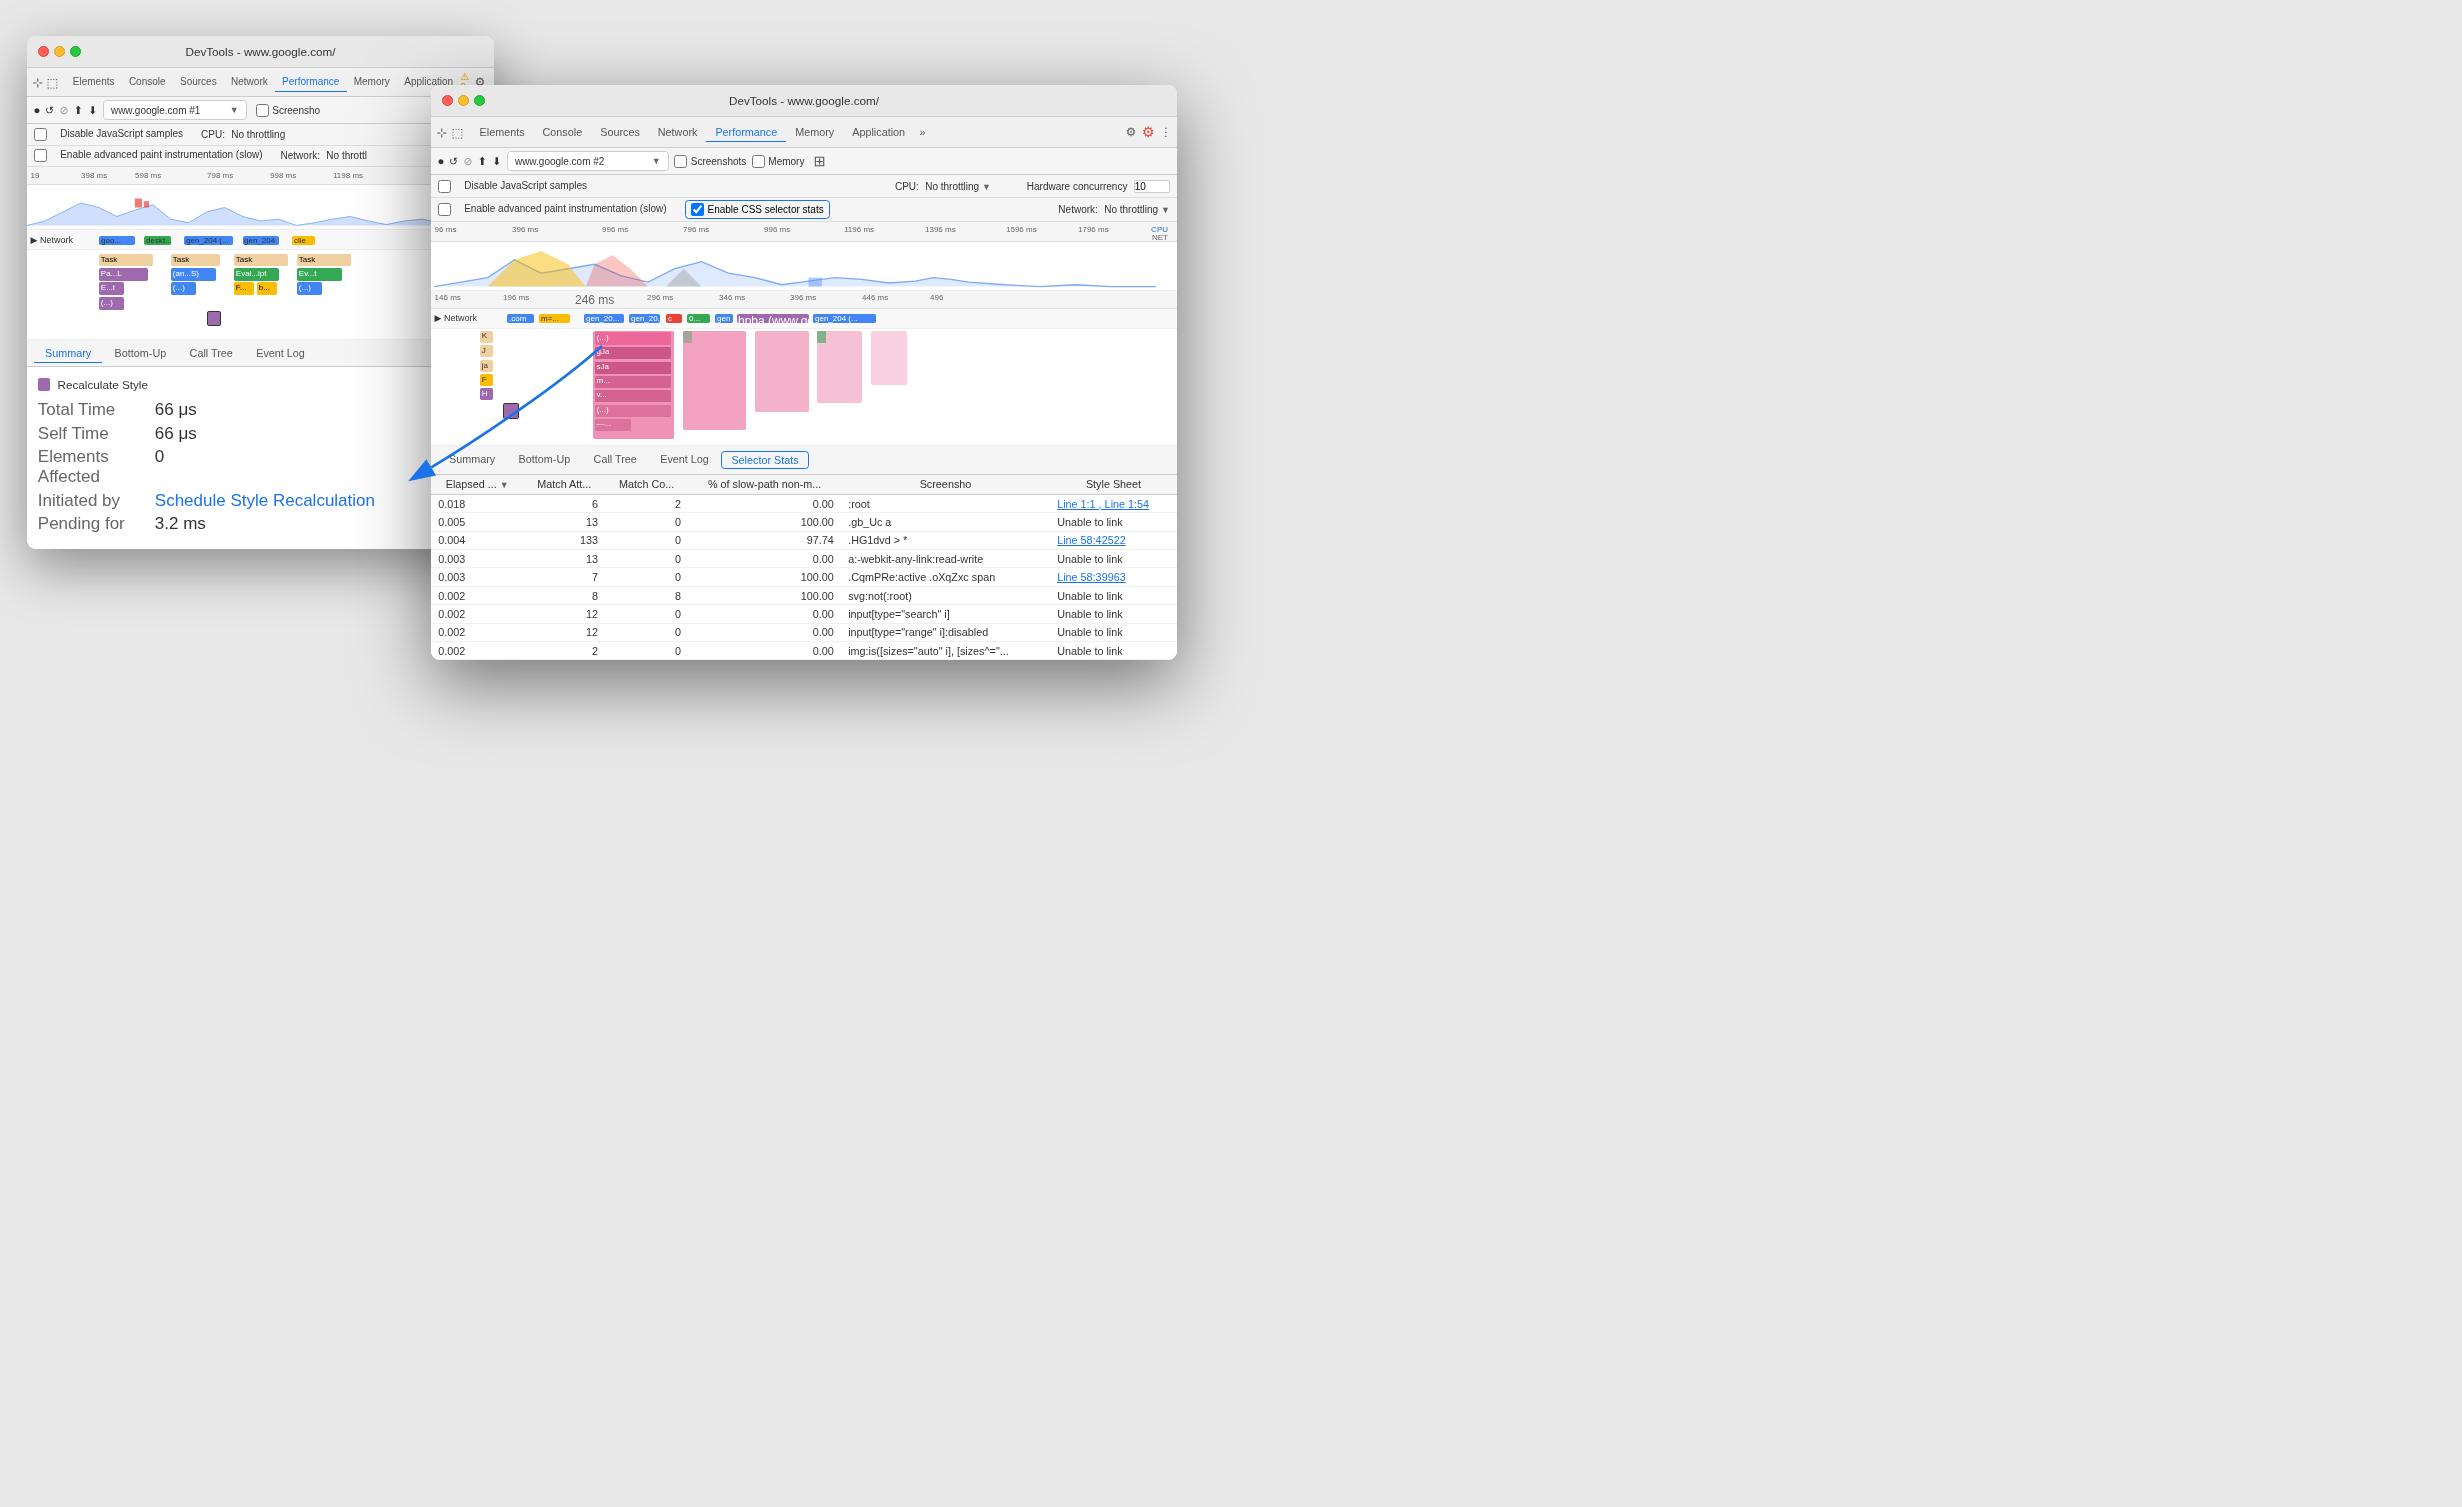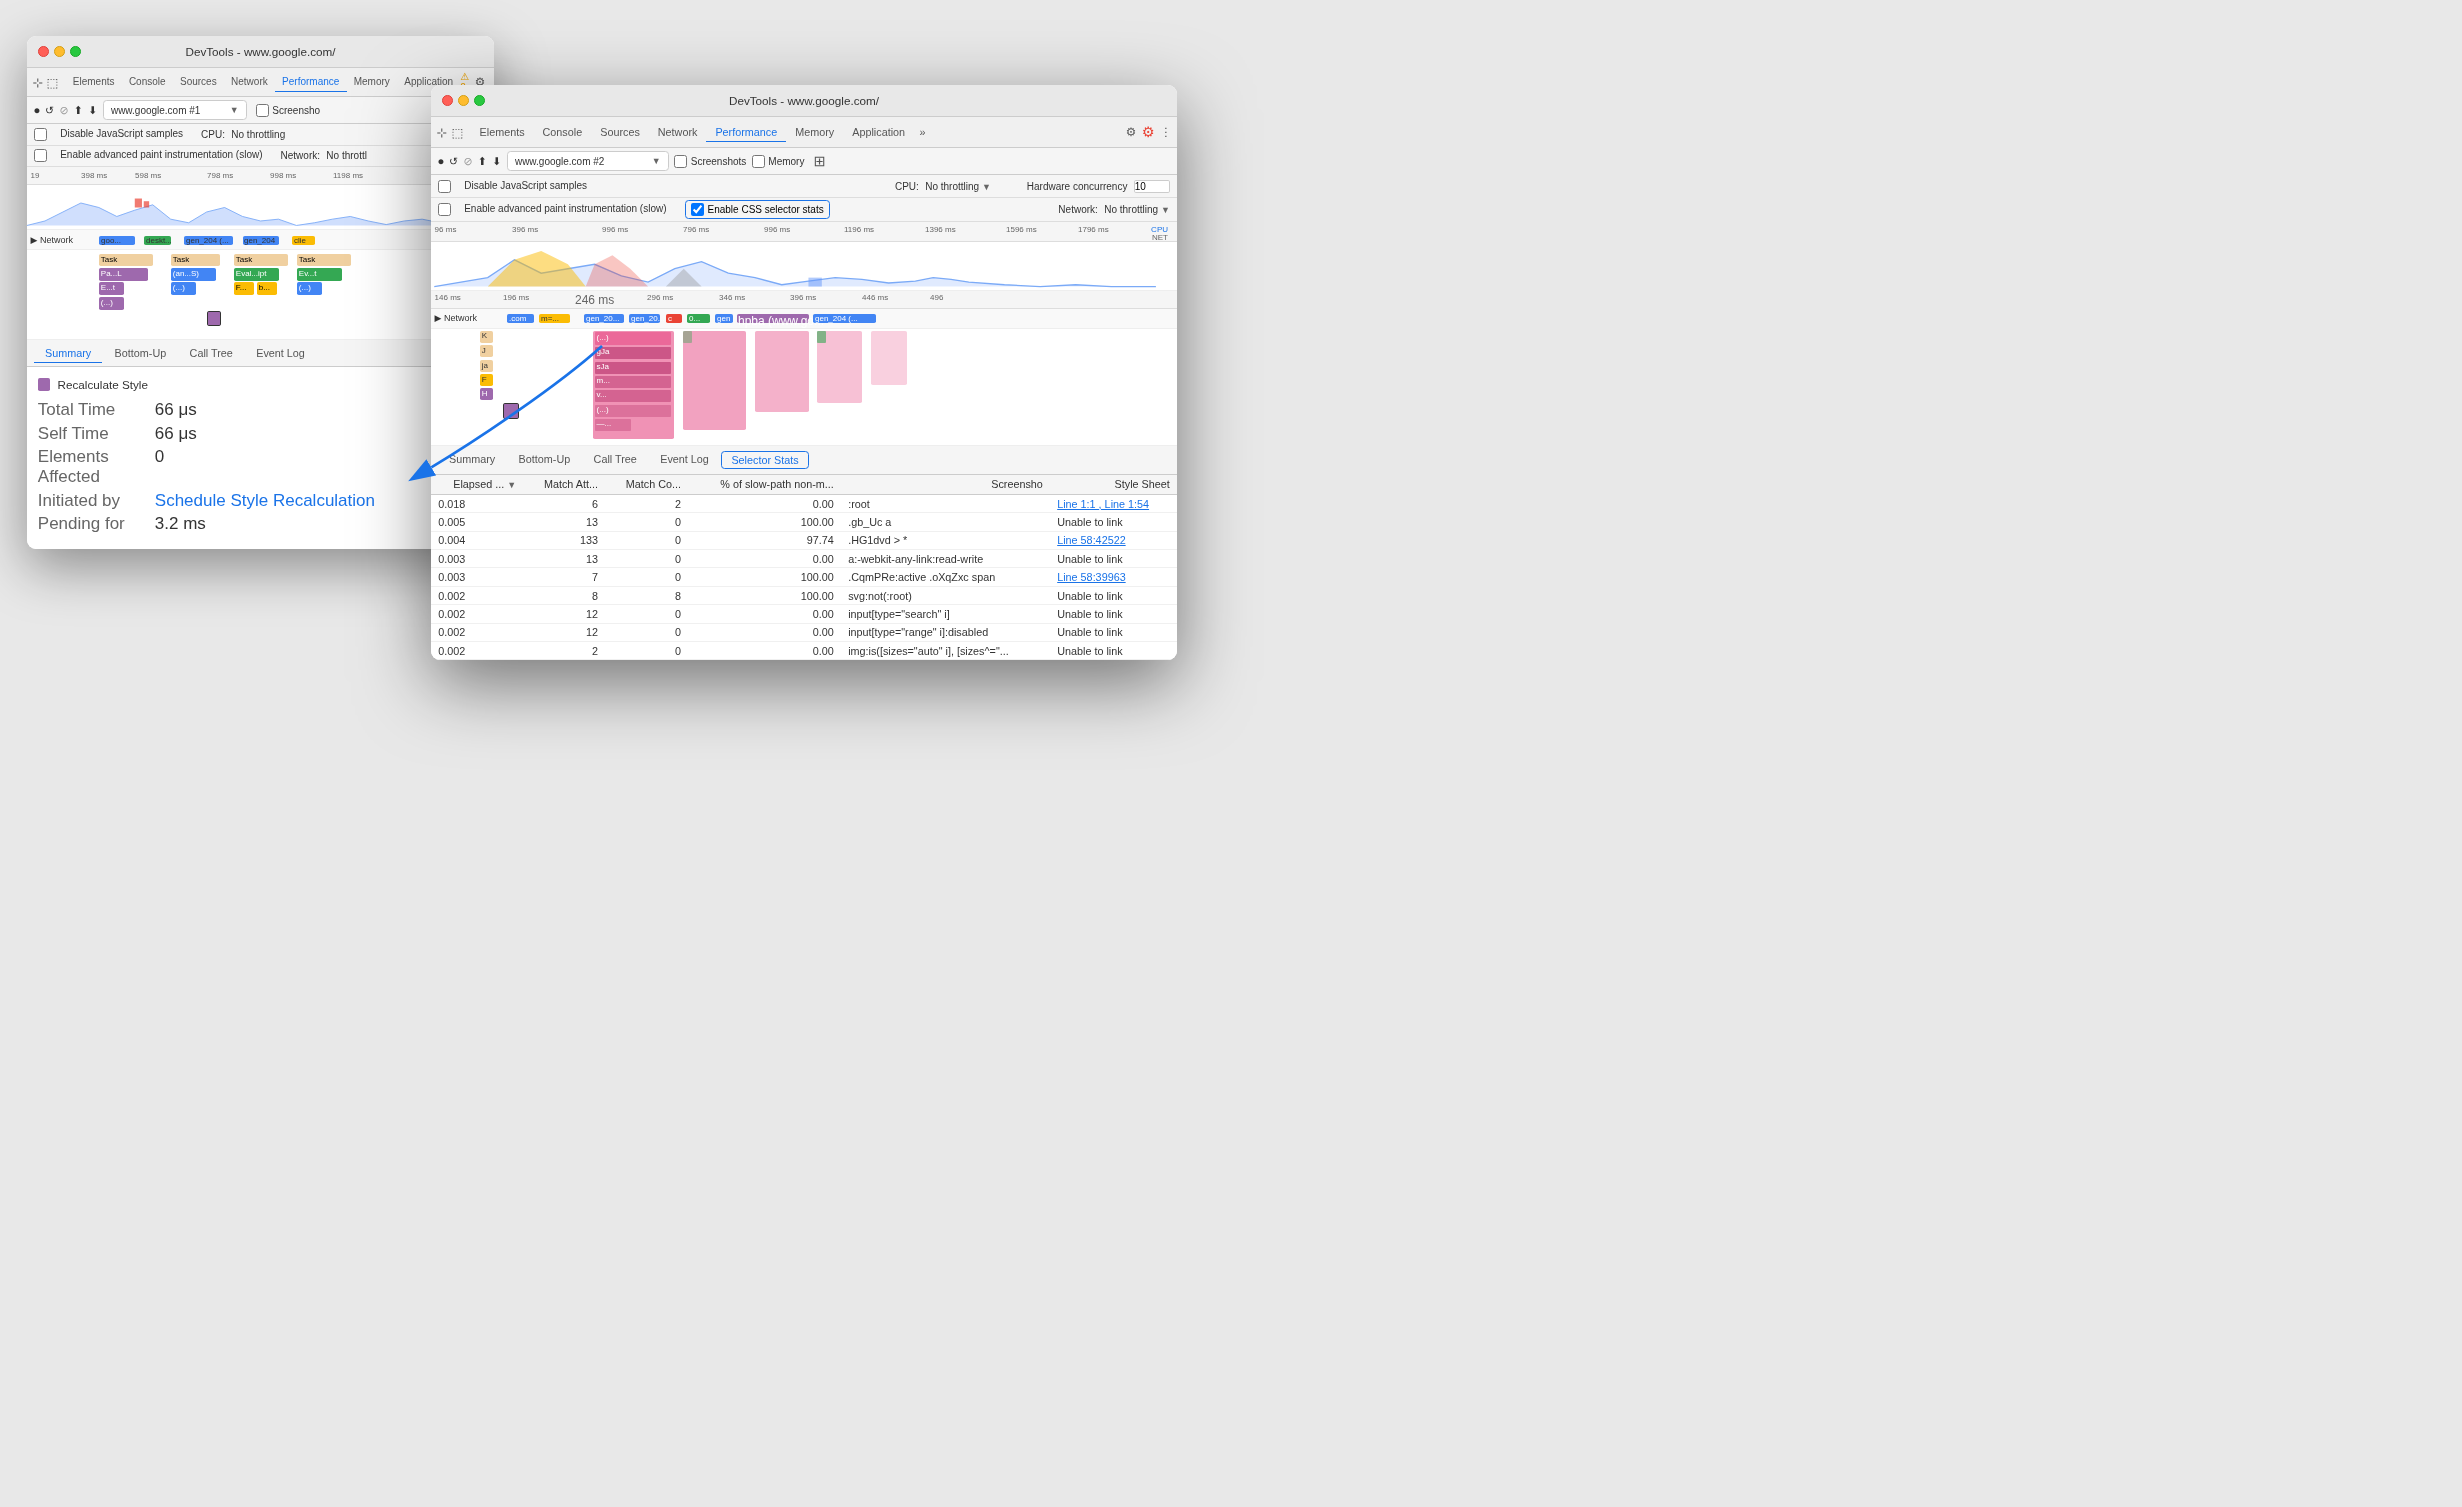--- a/index.html
+++ b/index.html
@@ -182,21 +182,21 @@
     .stats-table {
       width: 100%;
       border-collapse: collapse;
       font-size: 10.8px;
     }
 
     .stats-table th {
       background: #f5f5f5;
       border-bottom: 0.9px solid #ccc;
       padding: 3.6px 7.2px;
-      text-align: right;
+      text-align: center;
       font-weight: 500;
       color: #333;
       white-space: nowrap;
     }
 
     .stats-table td {
       padding: 2.7px 7.2px;
       border-bottom: 0.9px solid #f0f0f0;
       color: #333;
       white-space: nowrap;

